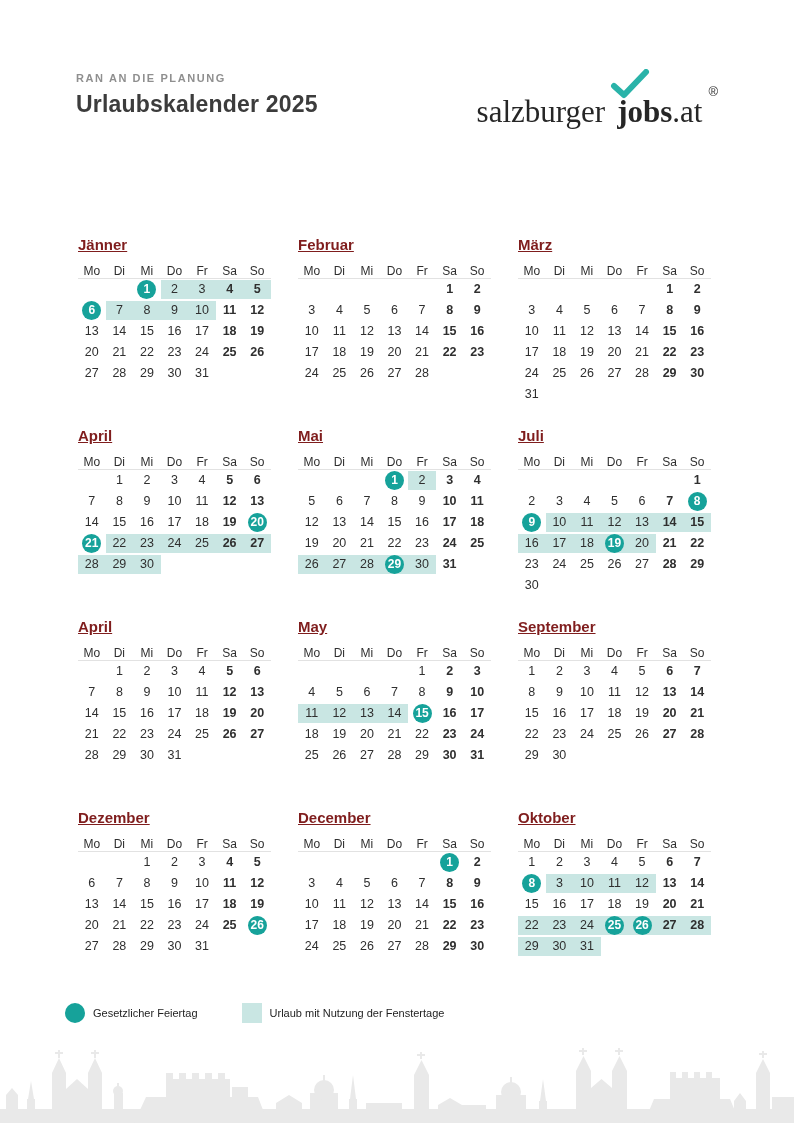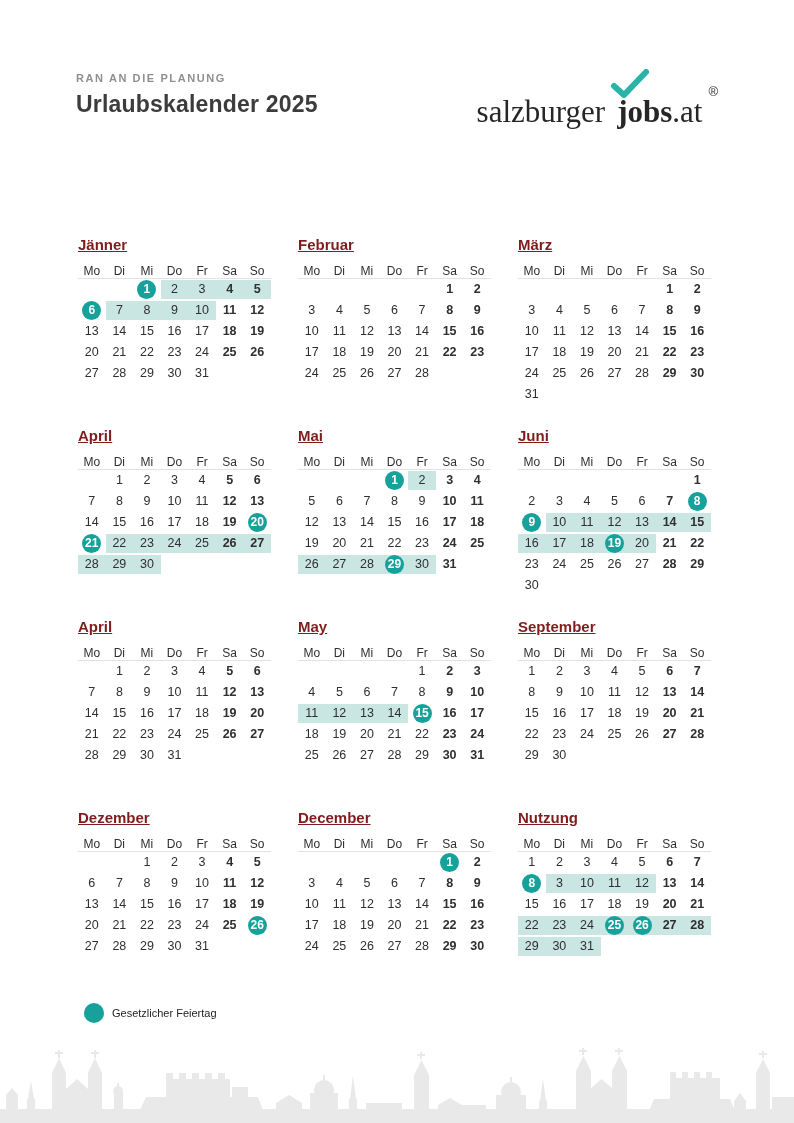--- a/index.html
+++ b/index.html
@@ -30,21 +30,21 @@
   .wd.we{font-weight:400;}
   .week{display:grid;grid-template-columns:repeat(7,1fr);}
   .cell{text-align:center;font-size:12.5px;color:#2f2f2f;height:21px;line-height:21px;}
   .cell.we{font-weight:700;}
   .cell.band{background:var(--band);background-clip:content-box;padding:1px 0;
              height:19px;line-height:19px;}
   .hol{display:inline-block;width:19px;height:19px;border-radius:50%;
        background:var(--teal);color:#fff;font-weight:700;font-size:12px;
        line-height:19px;vertical-align:middle;}
   
-  .legend{position:absolute;left:84px;top:1003px;display:flex;align-items:center;font-size:11px;color:#1e1e1e;justify-content:flex-end;}
+  .legend{position:absolute;left:65px;top:1003px;display:flex;align-items:center;font-size:11px;color:#1e1e1e;justify-content:flex-end;}
   .legend-item{display:flex;align-items:center;}
   .legend-item + .legend-item{margin-left:44px;}
   .sw{width:20px;height:20px;margin-right:8px;flex:none;}
   .sw.circle{border-radius:50%;background:var(--teal);}
   .sw.square{background:var(--band);}
   
   .skyline{position:absolute;left:0;right:0;bottom:0;height:82px;}
 </style>
 </head>
 <body>
@@ -349,21 +349,21 @@
           <span class="cell band">26</span>
           <span class="cell band">27</span>
           <span class="cell band">28</span>
           <span class="cell band"><span class="hol">29</span></span>
           <span class="cell band">30</span>
           <span class="cell we">31</span>
           <span class="cell we"></span>
         </div>
       </div>
       <div class="month">
-        <div class="month-name">Juni</div>
+        <div class="month-name">Juli</div>
         <div class="wd-row">
           <span class="wd">Mo</span>
           <span class="wd">Di</span>
           <span class="wd">Mi</span>
           <span class="wd">Do</span>
           <span class="wd">Fr</span>
           <span class="wd we">Sa</span>
           <span class="wd we">So</span>
         </div>
         <div class="week">
@@ -700,21 +700,21 @@
           <span class="cell">24</span>
           <span class="cell">25</span>
           <span class="cell">26</span>
           <span class="cell">27</span>
           <span class="cell">28</span>
           <span class="cell we">29</span>
           <span class="cell we">30</span>
         </div>
       </div>
       <div class="month">
-        <div class="month-name">Nutzung</div>
+        <div class="month-name">Oktober</div>
         <div class="wd-row">
           <span class="wd">Mo</span>
           <span class="wd">Di</span>
           <span class="wd">Mi</span>
           <span class="wd">Do</span>
           <span class="wd">Fr</span>
           <span class="wd we">Sa</span>
           <span class="wd we">So</span>
         </div>
         <div class="week">
@@ -762,20 +762,24 @@
           <span class="cell we"></span>
           <span class="cell we"></span>
         </div>
       </div>
     </div>
 
   <div class="legend">
     <div class="legend-item">
       <span class="sw circle"></span>
       <span>Gesetzlicher Feiertag</span>
+    </div>
+    <div class="legend-item">
+      <span class="sw square"></span>
+      <span>Urlaub mit Nutzung der Fenstertage</span>
     </div>
   </div>
 
   <svg class="skyline" viewBox="0 0 794 82" preserveAspectRatio="none">
     <g fill="#e9e9e9">
       <rect x="0" y="68" width="794" height="14"></rect>
       <rect x="6" y="54" width="12" height="28"></rect>
         <polygon points="6,54 12,47 18,54"></polygon>
       <polygon points="28,58 31,40 34,58"></polygon>
         <rect x="27" y="58" width="8" height="24"></rect>

